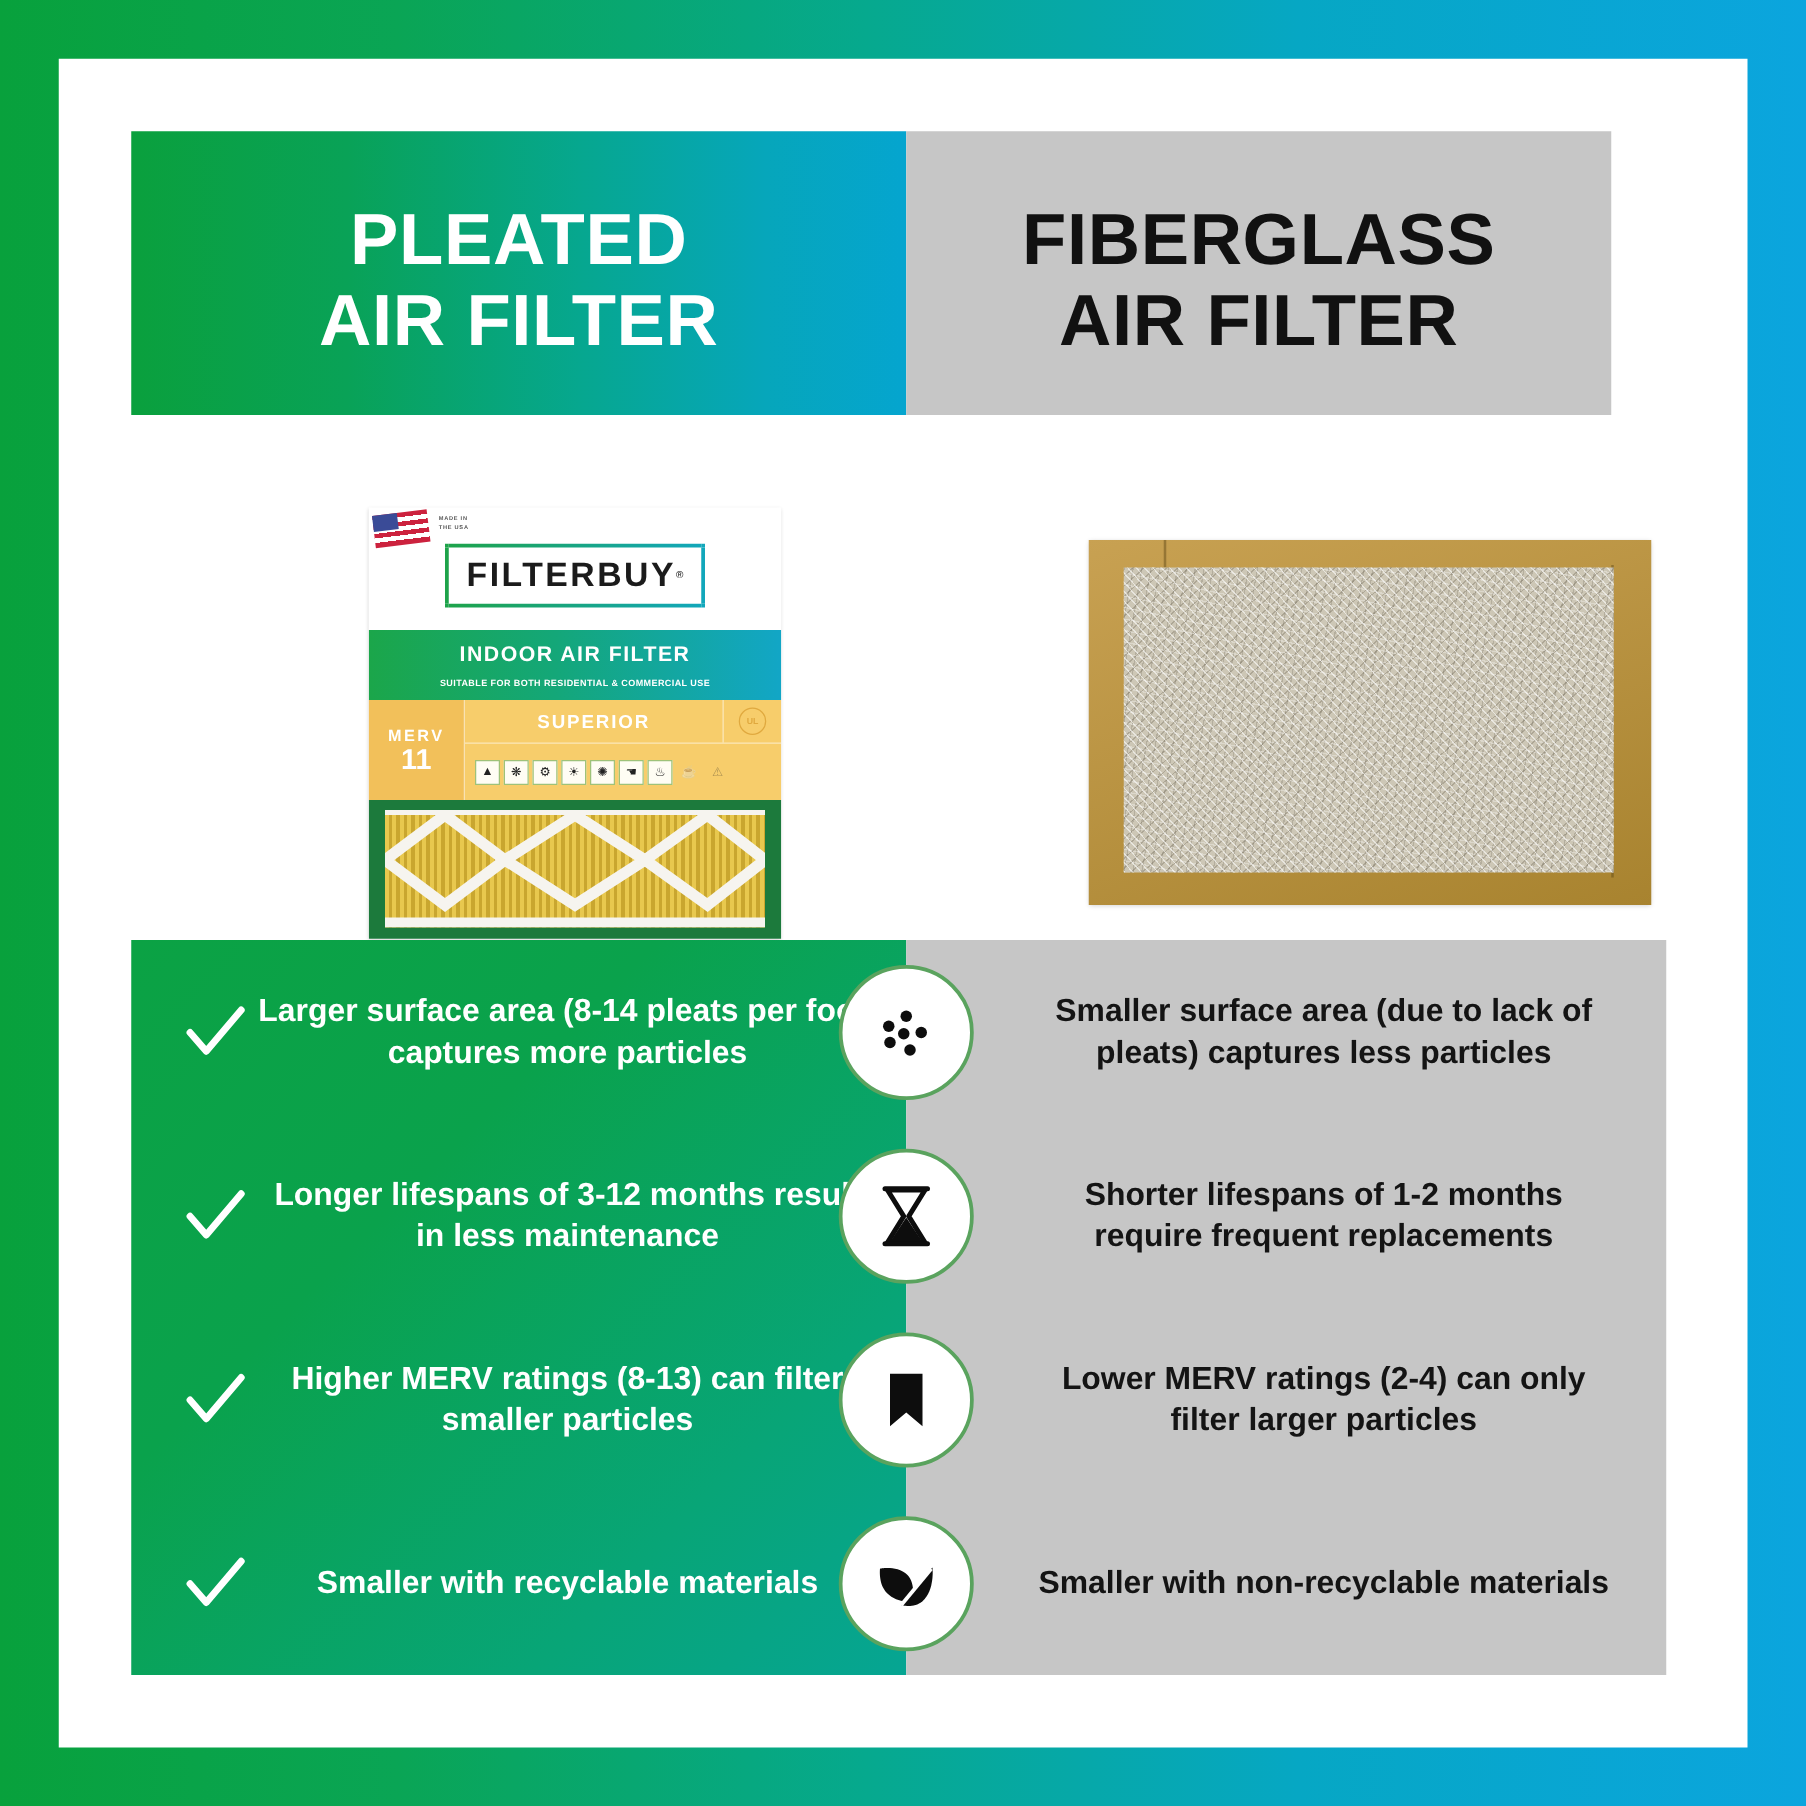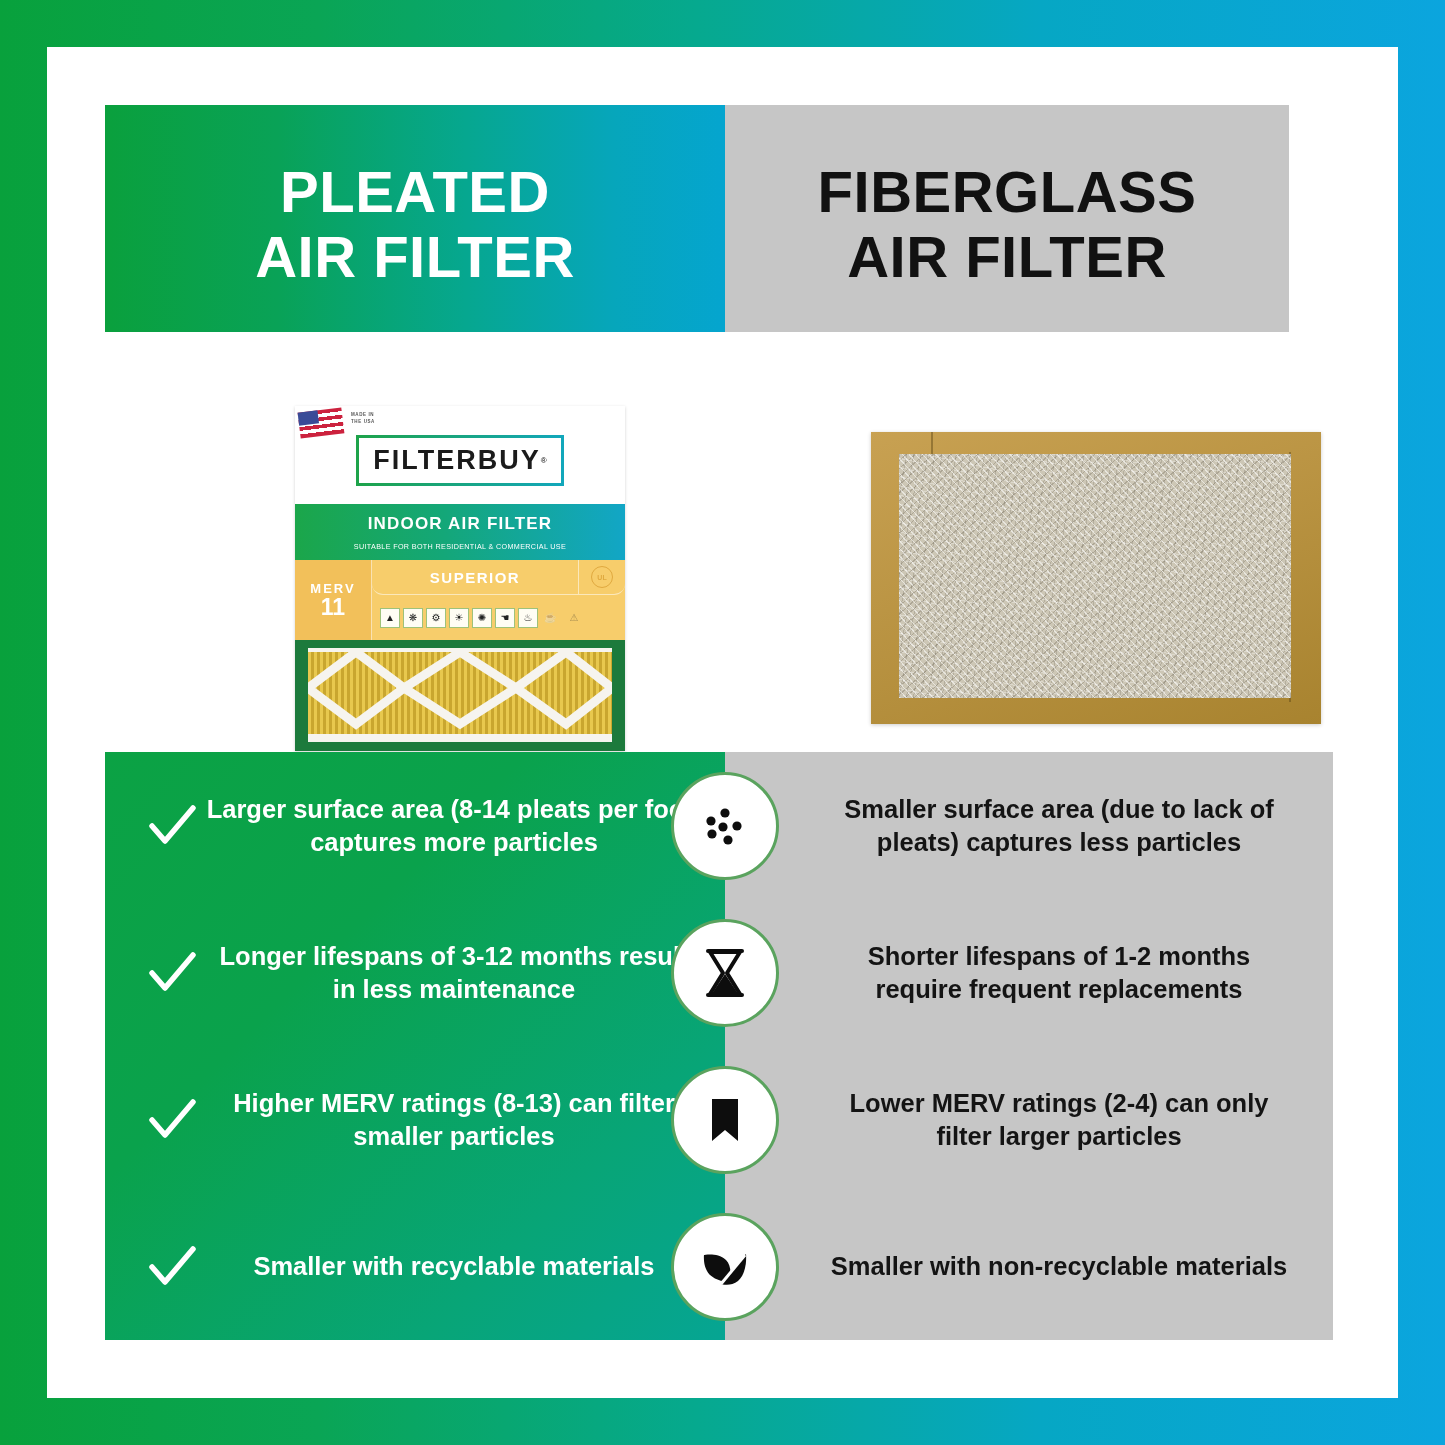--- a/index.html
+++ b/index.html
@@ -106,42 +106,41 @@
     letter-spacing:2px;
   }
   .brandbox sup{font-size:8px;vertical-align:super;}
   .box-band{
     height:56px;
     background:linear-gradient(90deg,#1ba64a 0%,#14a778 45%,#12a6c6 100%);
     color:#fff;text-align:center;
     display:flex;flex-direction:column;justify-content:center;
   }
   .box-band .t1{font-size:17px;font-weight:bold;letter-spacing:1.2px;}
-  .box-band .t2{font-size:7.2px;font-weight:normal;letter-spacing:.35px;margin-top:8px;}
+  .box-band .t2{font-size:7.2px;font-weight:bold;letter-spacing:.35px;margin-top:8px;}
   .box-mid{
     height:80px;
     background:#f6c council;
     background:#f7cd6b;
     display:flex;
   }
   .merv-cell{
     width:76px;
     background:#f2c05a;
     color:#ffffff;
     display:flex;flex-direction:column;
     align-items:center;justify-content:center;
     border-right:1px solid #ffffff88;
   }
   .merv-cell .m1{font-size:13px;font-weight:bold;letter-spacing:2px;}
   .merv-cell .m2{font-size:23px;font-weight:bold;line-height:1;}
   .mid-right{flex:1;display:flex;flex-direction:column;}
   .sup-row{
     height:34px;display:flex;align-items:center;
     border-bottom:1px solid #ffffff88;
-    border-radius:11px;
   }
   .sup-label{
     flex:1;text-align:center;color:#ffffff;
     font-size:15px;font-weight:bold;letter-spacing:1.5px;
   }
   .ul-seal{
     width:46px;height:100%;
     display:flex;align-items:center;justify-content:center;
     border-left:1px solid #ffffff88;
   }

